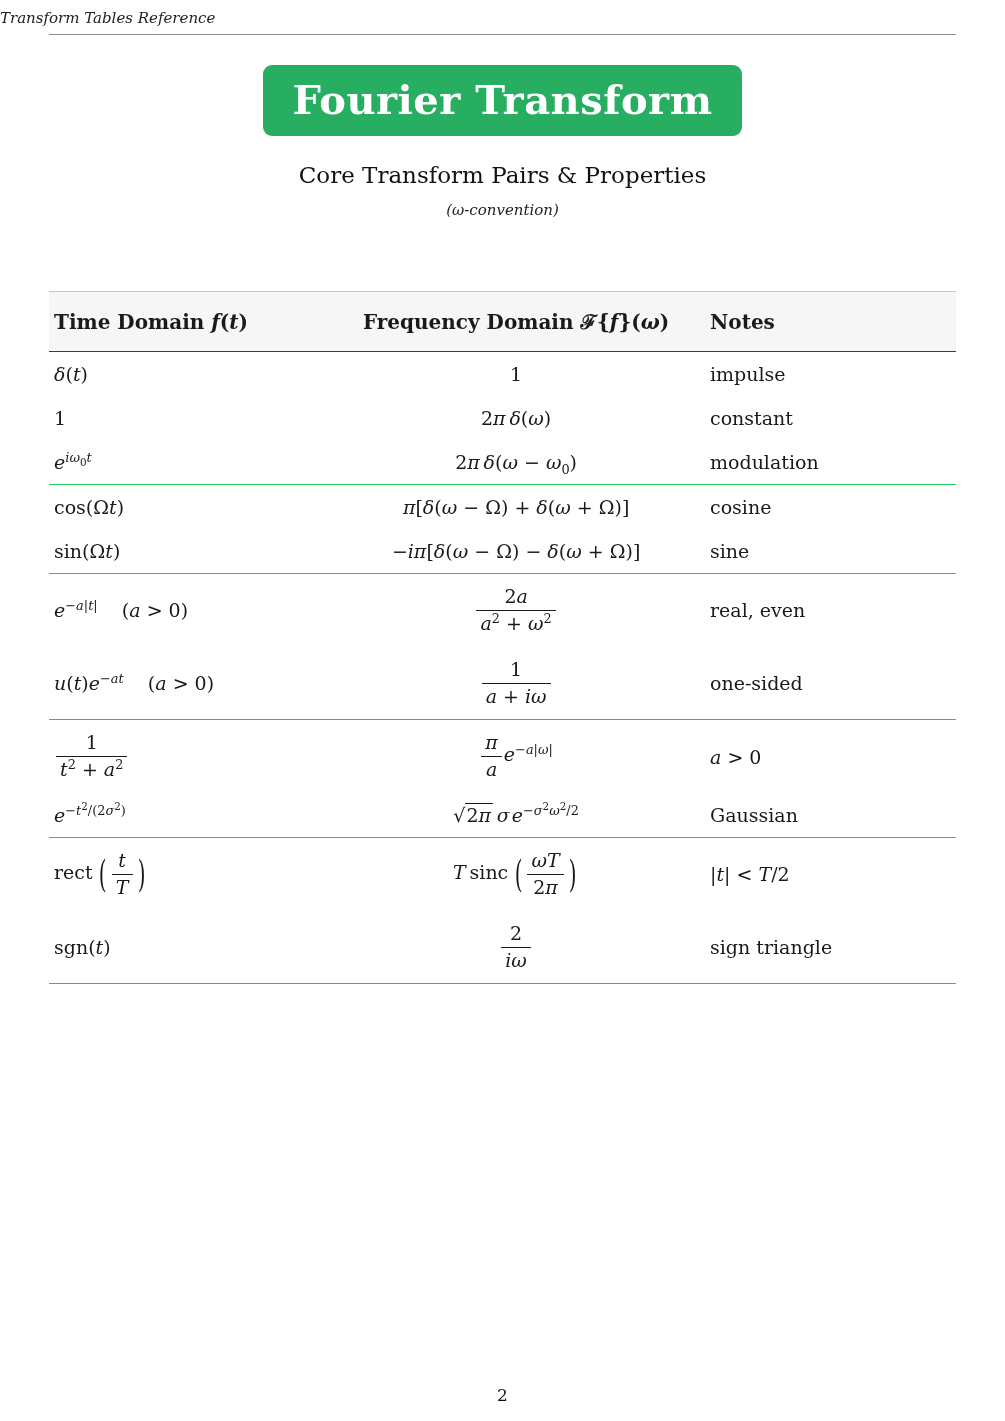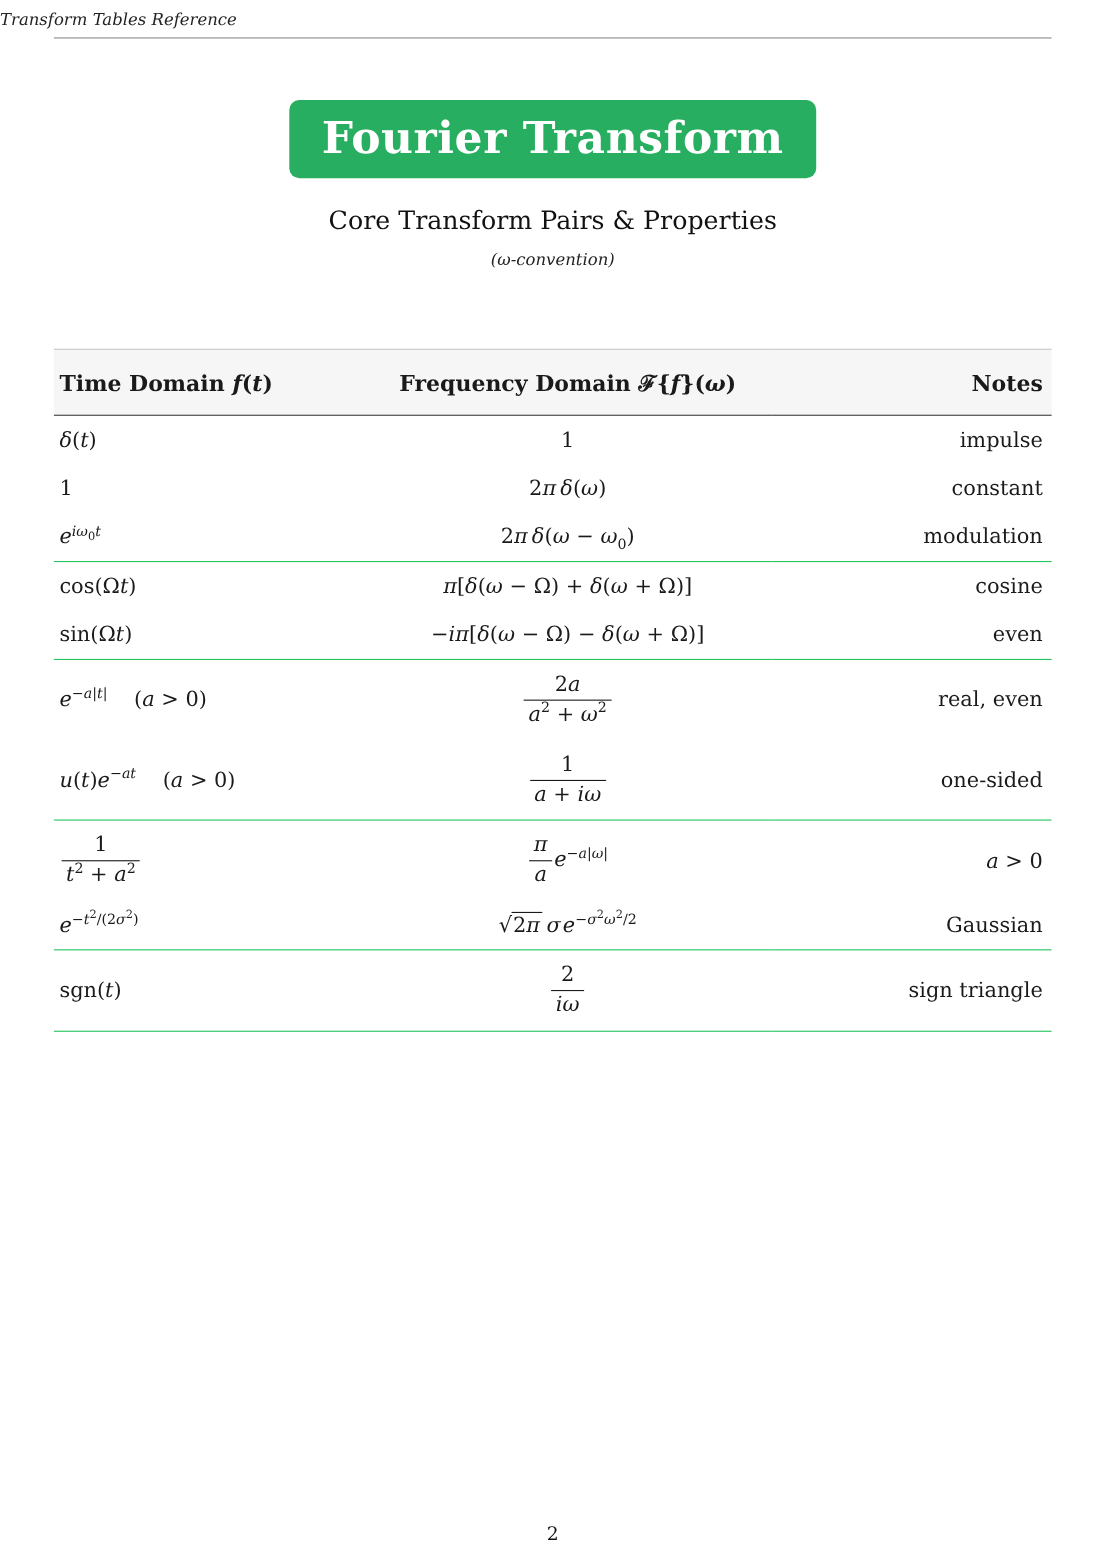--- a/index.html
+++ b/index.html
@@ -18,21 +18,21 @@
     padding-top: 9px;
     color: #222;
   }
   .running-head-rule {
     width: 907px;
     margin: 7px auto 0 auto;
     border-bottom: 1px solid #8a8a8a;
   }
   .badge {
     display: table;
-    margin: 56px auto 0 auto;
+    margin: 30px auto 0 auto;
     color: #ffffff;
     font-weight: bold;
     font-size: 40px;
     letter-spacing: 0.5px;
     padding: 11px 30px 13px 30px;
     border-radius: 9px;
   }
   .subtitle {
     text-align: center;
     font-size: 23px;
@@ -59,21 +59,21 @@
     font-weight: bold;
     font-size: 20px;
     padding: 16px 8px;
   }
   table.transforms td {
     padding: 11px 8px;
     vertical-align: middle;
   }
   .col-time  { text-align: left;  width: 31%; padding-left: 5px !important; }
   .col-freq  { text-align: center; width: 41%; }
-  .col-notes { text-align: right; width: 28%; }
+  .col-notes { text-align: left; width: 28%; }
   tr.group-end td { border-bottom: 1px solid #22c55e; }
 
   
   i { font-style: italic; }
   sup { font-size: 0.68em; vertical-align: super; line-height: 0; }
   sub { font-size: 0.68em; vertical-align: sub; line-height: 0; }
   sup sup, sup sub, sub sub { font-size: 0.8em; }
   .frac {
     display: inline-block;
     vertical-align: middle;
@@ -139,21 +139,21 @@
         <td class="col-notes">modulation</td>
       </tr>
       <tr>
         <td class="col-time">cos(Ω<i>t</i>)</td>
         <td class="col-freq"><i>π</i>[<i>δ</i>(<i>ω</i> − Ω) + <i>δ</i>(<i>ω</i> + Ω)]</td>
         <td class="col-notes">cosine</td>
       </tr>
       <tr class="group-end">
         <td class="col-time">sin(Ω<i>t</i>)</td>
         <td class="col-freq">−<i>iπ</i>[<i>δ</i>(<i>ω</i> − Ω) − <i>δ</i>(<i>ω</i> + Ω)]</td>
-        <td class="col-notes">even</td>
+        <td class="col-notes">sine</td>
       </tr>
       <tr>
         <td class="col-time"><i>e</i><sup>−<i>a</i>|<i>t</i>|</sup>&nbsp;&nbsp;&nbsp;&nbsp;(<i>a</i> &gt; 0)</td>
         <td class="col-freq"><span class="frac"><span class="num">2<i>a</i></span><span class="den"><i>a</i><sup>2</sup> + <i>ω</i><sup>2</sup></span></span></td>
         <td class="col-notes">real, even</td>
       </tr>
       <tr class="group-end">
         <td class="col-time"><i>u</i>(<i>t</i>)<i>e</i><sup>−<i>at</i></sup>&nbsp;&nbsp;&nbsp;&nbsp;(<i>a</i> &gt; 0)</td>
         <td class="col-freq"><span class="frac"><span class="num">1</span><span class="den"><i>a</i> + <i>iω</i></span></span></td>
         <td class="col-notes">one-sided</td>
@@ -161,20 +161,25 @@
       <tr>
         <td class="col-time"><span class="frac"><span class="num">1</span><span class="den"><i>t</i><sup>2</sup> + <i>a</i><sup>2</sup></span></span></td>
         <td class="col-freq"><span class="frac"><span class="num"><i>π</i></span><span class="den"><i>a</i></span></span><i>e</i><sup>−<i>a</i>|<i>ω</i>|</sup></td>
         <td class="col-notes"><i>a</i> &gt; 0</td>
       </tr>
       <tr class="group-end">
         <td class="col-time"><i>e</i><sup>−<i>t</i><sup>2</sup>/(2<i>σ</i><sup>2</sup>)</sup></td>
         <td class="col-freq"><span class="sqrt">√<span class="sqrt-bar">2<i>π</i></span></span> <i>σ</i> <i>e</i><sup>−<i>σ</i><sup>2</sup><i>ω</i><sup>2</sup>/2</sup></td>
         <td class="col-notes">Gaussian</td>
       </tr>
+      <tr>
+        <td class="col-time">rect <span class="bigp">(</span><span class="frac"><span class="num"><i>t</i></span><span class="den"><i>T</i></span></span><span class="bigp">)</span></td>
+        <td class="col-freq"><i>T</i> sinc <span class="bigp">(</span><span class="frac"><span class="num"><i>ωT</i></span><span class="den">2<i>π</i></span></span><span class="bigp">)</span></td>
+        <td class="col-notes">|<i>t</i>| &lt; <i>T</i>/2</td>
+      </tr>
       <tr class="group-end">
         <td class="col-time">sgn(<i>t</i>)</td>
         <td class="col-freq"><span class="frac"><span class="num">2</span><span class="den"><i>iω</i></span></span></td>
         <td class="col-notes">sign triangle</td>
       </tr>
     </tbody>
 </table>
 
 <div class="page-number">2</div>
 

